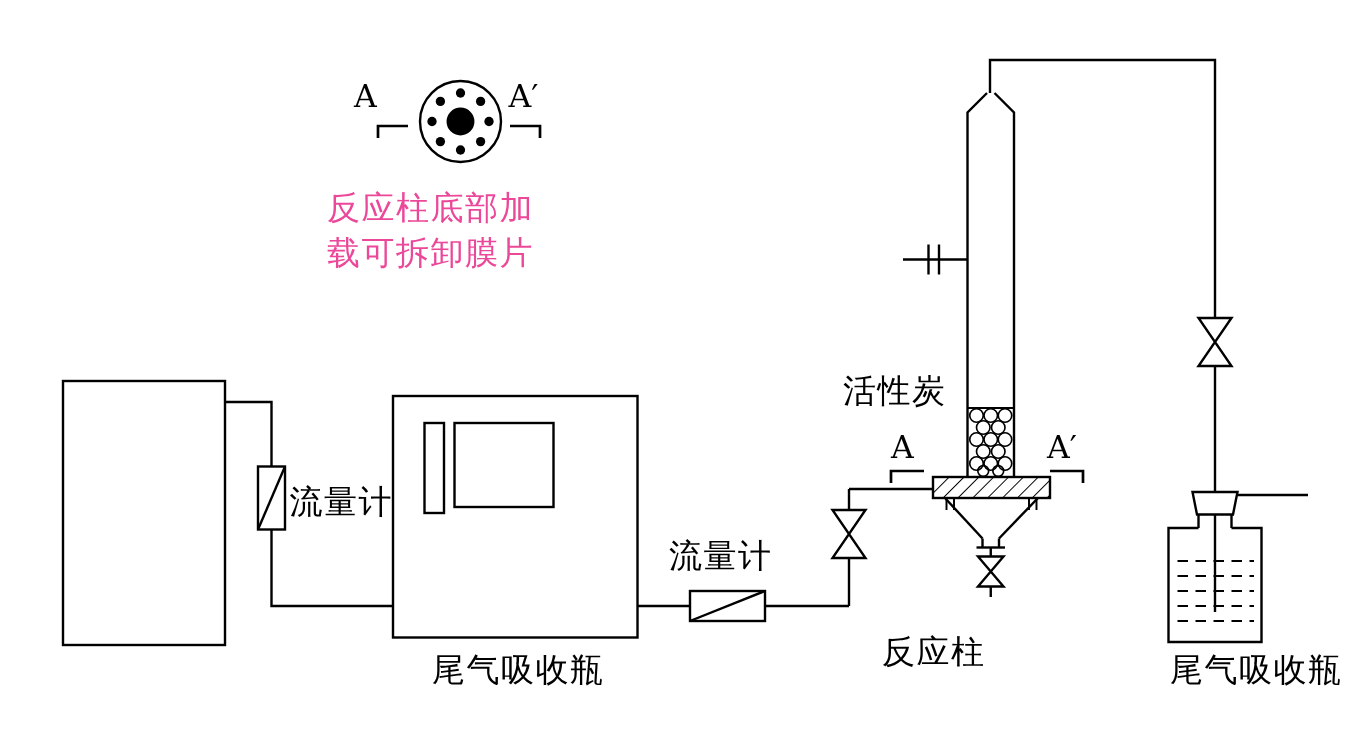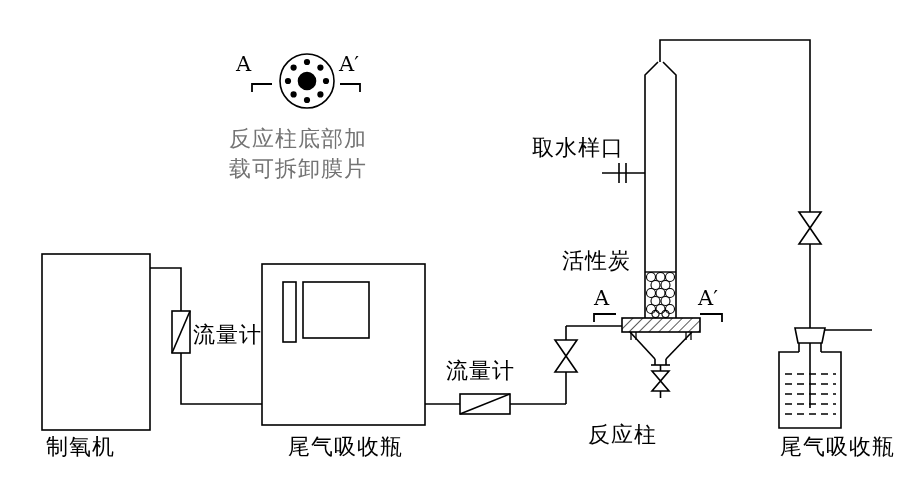--- a/index.html
+++ b/index.html
@@ -22,24 +22,24 @@
   .mark {
     position:absolute;
     font-size:21px;
     color:#000;
     font-family:"DejaVu Serif", serif;
   }
   .note {
     position:absolute;
     left:218px; top:124px;
     width:160px;
-    text-align:center;
+    text-align:left;
     font-size:22px;
     line-height:30px;
-    color:#737373;
+    color:#ec4899;
     letter-spacing:1px;
   }
 </style>
 </head>
 <body>
 
 <div class="canvas">
 
   <svg width="912" height="500" viewBox="0 0 912 500">
     <defs>
@@ -181,25 +181,23 @@
   </svg>
 
   <div class="mark" style="left:236px; top:52px;">A</div>
   <div class="mark" style="left:339px; top:52px;">A′</div>
 
   <div class="note">
     <div>反应柱底部加</div>
     <div>载可拆卸膜片</div>
   </div>
 
-  <div class="lbl" style="left:46px; top:432px;">制氧机</div>
   <div class="lbl" style="left:193px; top:320px;">流量计</div>
   <div class="lbl" style="left:288px; top:432px;">尾气吸收瓶</div>
   <div class="lbl" style="left:446px; top:356px;">流量计</div>
-  <div class="lbl" style="left:532px; top:133px;">取水样口</div>
   <div class="lbl" style="left:562px; top:246px;text-align:center;">活性炭</div>
 
   <div class="mark" style="left:594px; top:286px;">A</div>
   <div class="mark" style="left:698px; top:286px;">A′</div>
 
   <div class="lbl" style="left:588px; top:420px;">反应柱</div>
   <div class="lbl" style="left:780px; top:432px;">尾气吸收瓶</div>
 
 </div>
 

